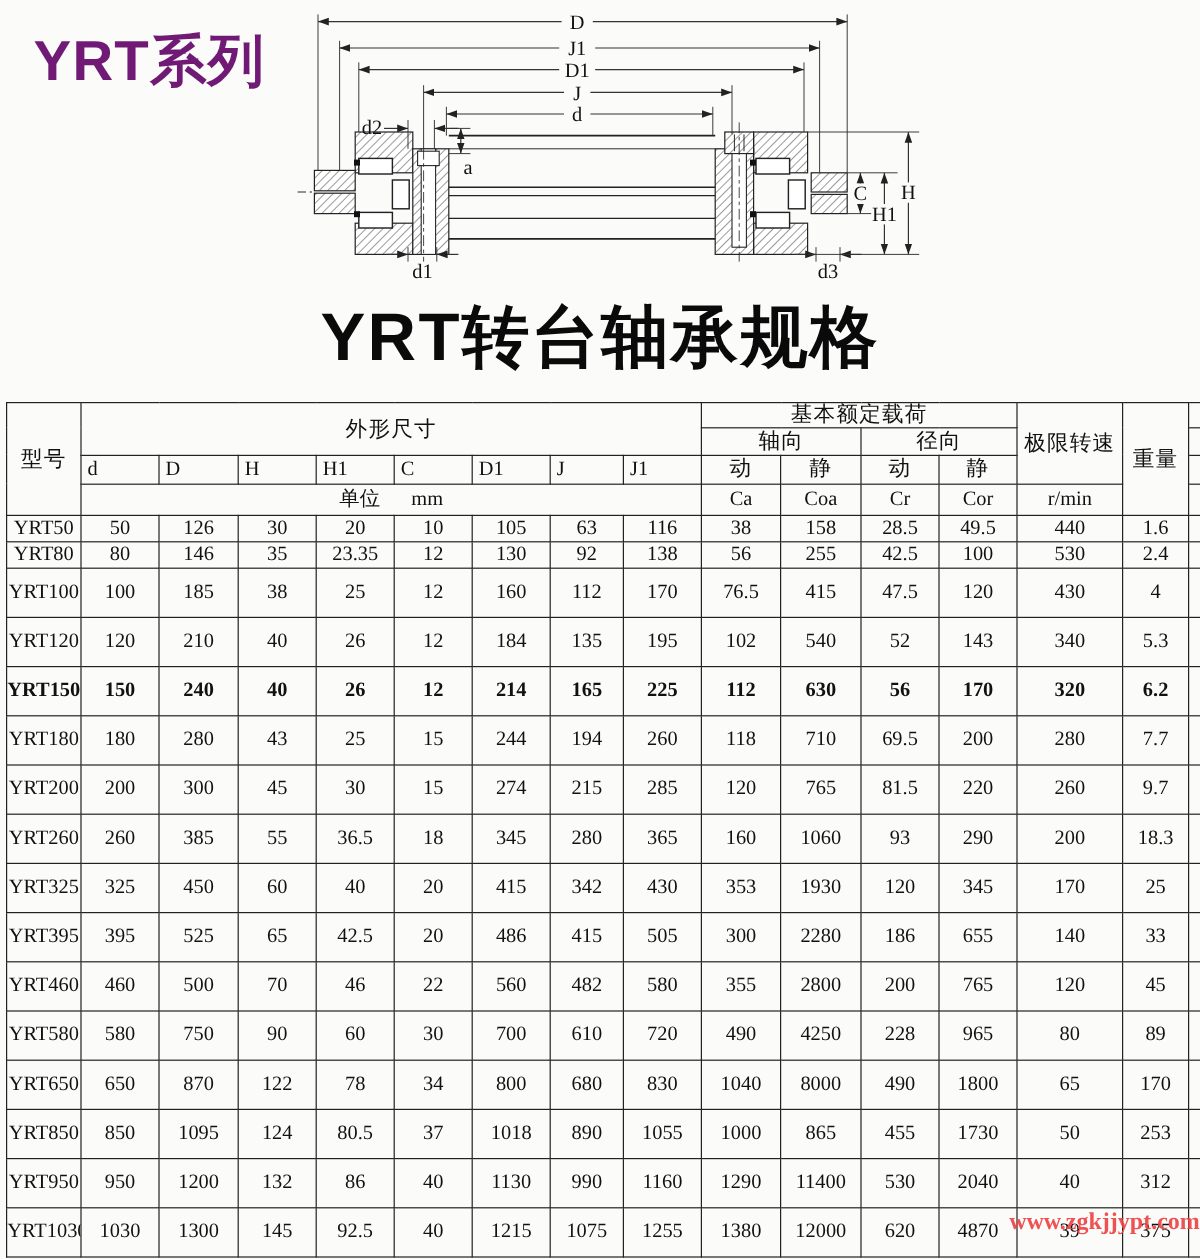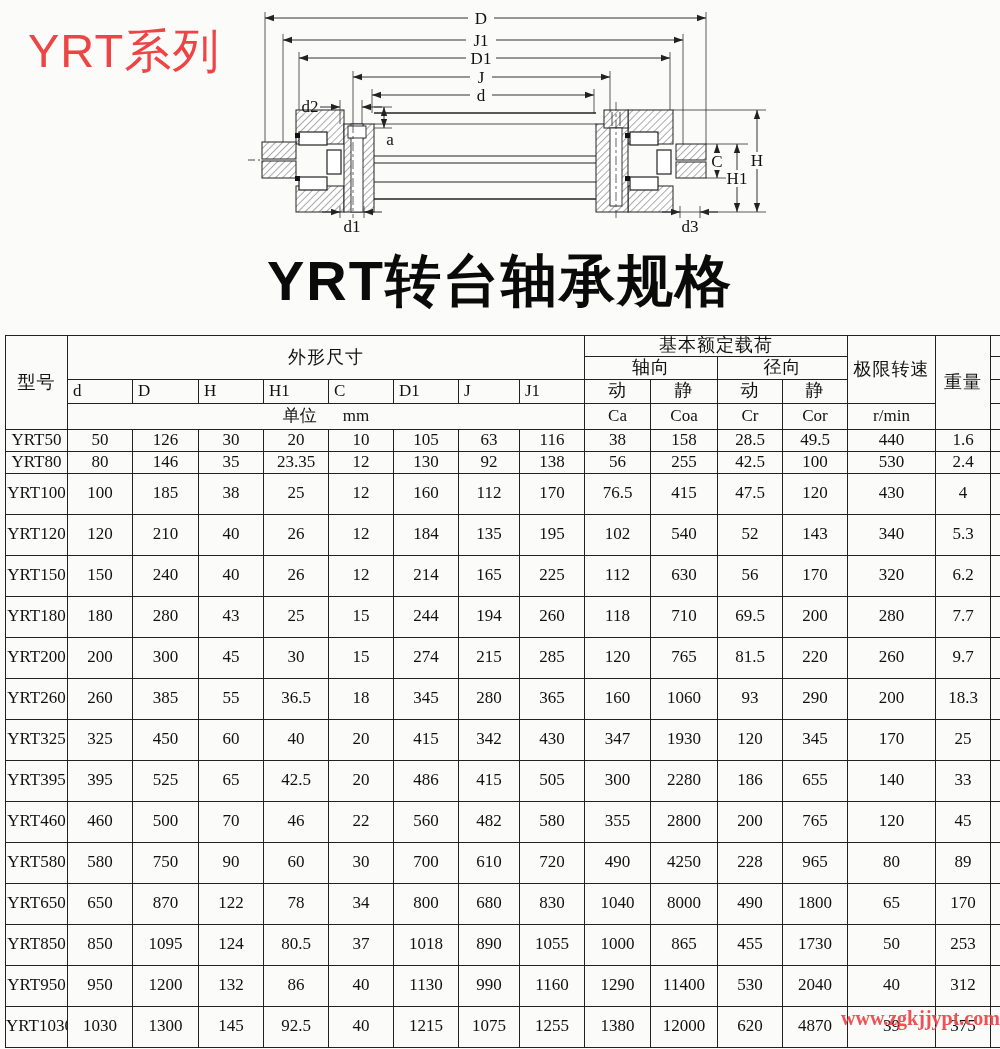--- a/index.html
+++ b/index.html
@@ -1,21 +1,21 @@
 <!DOCTYPE html>
 <html><head>
 <meta charset="utf-8">
 <style>
   html,body{margin:0;padding:0;}
   body{width:1000px;height:1049px;position:relative;background:#fbfbfa;
        font-family:"Liberation Serif","DejaVu Serif",serif;color:#111;}
   #page{position:absolute;inset:0;overflow:hidden;}
 
-  .series-title{position:absolute;left:28px;top:20px;font-size:47px;font-weight:normal;
-      font-family:"Liberation Sans","DejaVu Sans",sans-serif;color:#ef4444;letter-spacing:1px;}
+  .series-title{position:absolute;left:28px;top:20px;font-size:47px;font-weight:bold;
+      font-family:"Liberation Sans","DejaVu Sans",sans-serif;color:#701a75;letter-spacing:1px;}
   .main-title{position:absolute;left:0;right:0;top:244px;text-align:center;font-size:56px;
       font-weight:bold;font-family:"Liberation Sans","DejaVu Sans",sans-serif;color:#0a0a0a;letter-spacing:2px;}
 
   svg.drawing{position:absolute;left:0;top:0;}
   svg.drawing text{font-family:"Liberation Serif","DejaVu Serif",serif;font-size:17px;fill:#111;}
 
   table.spec{position:absolute;left:5px;top:335px;border-collapse:collapse;table-layout:fixed;
       width:995px;font-size:17px;}
   table.spec td{border:1px solid #222;text-align:center;padding:0;overflow:hidden;
       white-space:nowrap;line-height:1.1;}
@@ -301,21 +301,21 @@
           <td>135</td>
           <td>195</td>
           <td>102</td>
           <td>540</td>
           <td>52</td>
           <td>143</td>
           <td>340</td>
           <td>5.3</td>
           <td class="sliver"></td>
         </tr>
-        <tr style="height: 41px;">
+        <tr style="height: 41px; font-weight: bold;">
           <td>YRT150</td>
           <td>150</td>
           <td>240</td>
           <td>40</td>
           <td>26</td>
           <td>12</td>
           <td>214</td>
           <td>165</td>
           <td>225</td>
           <td>112</td>
@@ -383,21 +383,21 @@
         <tr style="height: 41px; margin-top: 23px;">
           <td>YRT325</td>
           <td>325</td>
           <td>450</td>
           <td>60</td>
           <td>40</td>
           <td>20</td>
           <td>415</td>
           <td>342</td>
           <td>430</td>
-          <td>347</td>
+          <td>353</td>
           <td>1930</td>
           <td>120</td>
           <td>345</td>
           <td>170</td>
           <td>25</td>
           <td class="sliver"></td>
         </tr>
         <tr style="height: 41px; margin-left: 44px;">
           <td>YRT395</td>
           <td>395</td>

